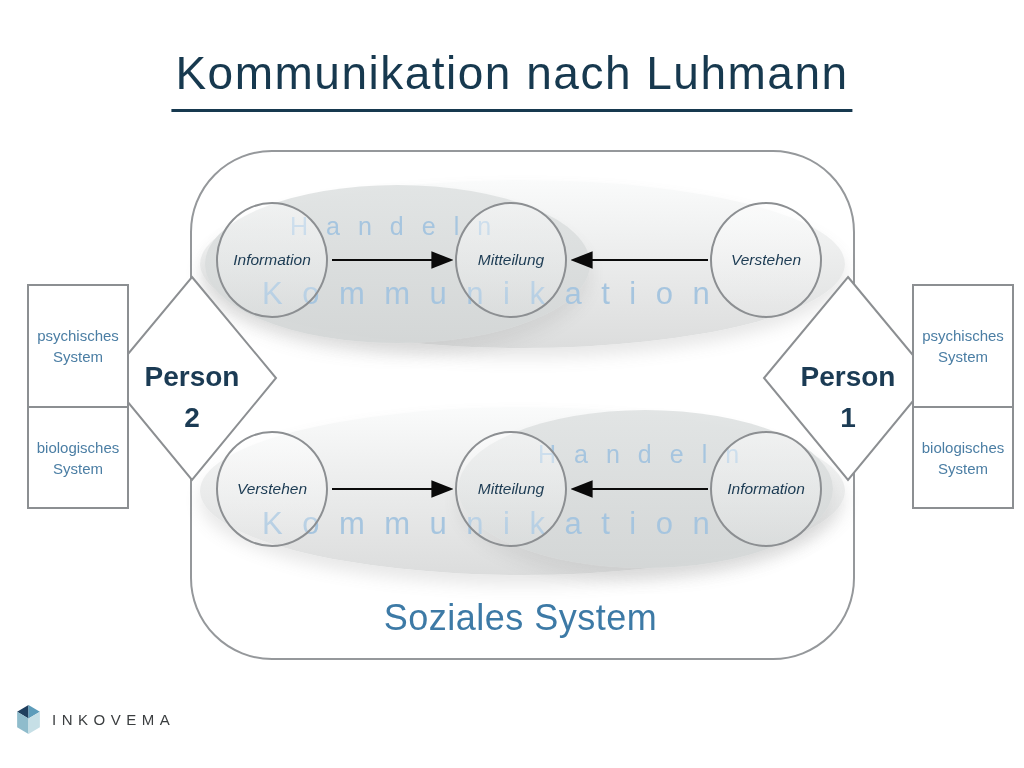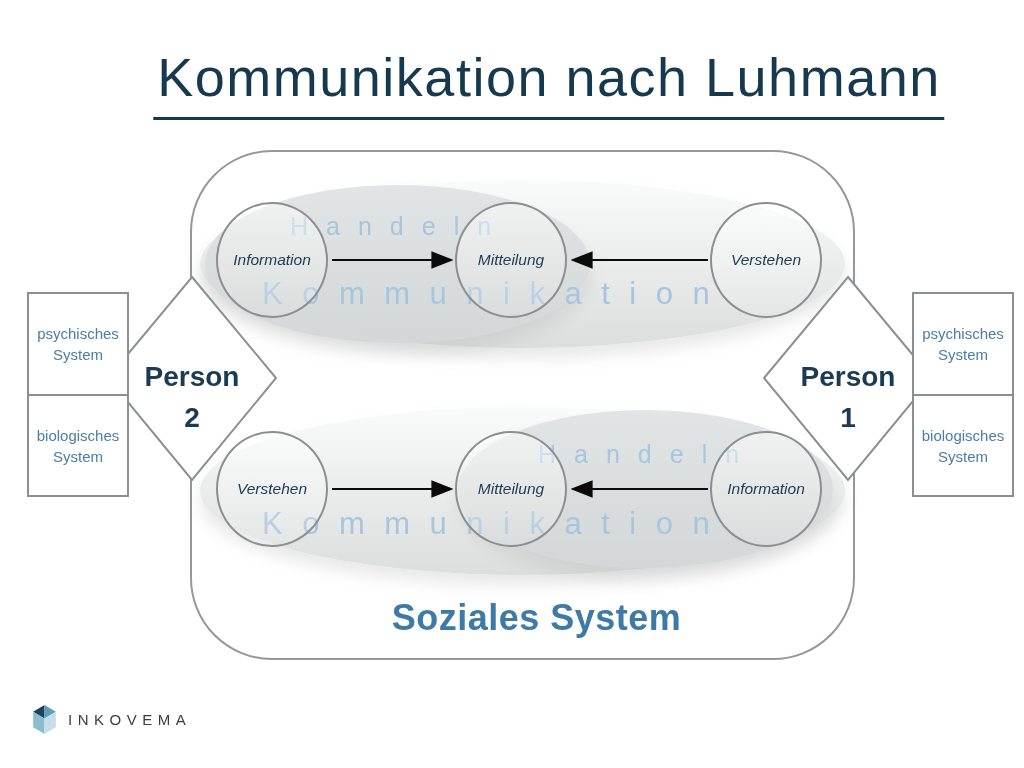--- a/index.html
+++ b/index.html
@@ -3,22 +3,22 @@
 <meta charset="utf-8">
 <style>
   html,body{margin:0;padding:0;background:#ffffff;}
   #canvas{
     position:relative;width:1024px;height:768px;background:#ffffff;
     font-family:"Liberation Sans",sans-serif;overflow:hidden;
   }
   
   .title{
     position:absolute;top:46px;left:50%;transform:translateX(-50%);
-    font-size:54px;letter-spacing:1.5px;font-weight:400;color:#17394f;
-    border-bottom:3px solid #17394f;padding:0 4px 9px 4px;white-space:nowrap;margin-left:37px;
+    font-size:46px;letter-spacing:1.5px;font-weight:400;color:#17394f;
+    border-bottom:3px solid #17394f;padding:0 4px 9px 4px;white-space:nowrap;
   }
   
   .main-rect{
     position:absolute;left:190px;top:150px;width:665px;height:510px;
     border:2px solid #95989b;border-radius:82px;background:#ffffff;box-sizing:border-box;
   }
   
   .ellipse{position:absolute;border-radius:50%;}
   .outer-e{
     background:linear-gradient(180deg,#fafbfb 0%,#ebecec 48%,#dcdddd 100%);
@@ -44,32 +44,32 @@
   .overlay{position:absolute;left:0;top:0;pointer-events:none;}
   
   .person{
     position:absolute;width:160px;text-align:center;
     font-size:28px;line-height:1.45;color:#1b3b54;font-weight:700;
   }
   
   .syscol{position:absolute;width:102px;}
   .sysbox{
     border:2px solid #8c8f92;background:#ffffff;box-sizing:border-box;
-    width:102px;height:104px;display:flex;flex-direction:column;
+    width:102px;height:124px;display:flex;flex-direction:column;
     align-items:center;justify-content:center;text-align:center;
-    font-size:15px;line-height:1.4;color:#4b7ea4;margin-top:8px;
+    font-size:15px;line-height:1.4;color:#4b7ea4;
   }
   .sysbox + .sysbox{margin-top:-2px;height:103px;}
   
   .soziales{
-    position:absolute;left:204px;top:597px;width:665px;text-align:center;
-    font-size:36px;color:#3d7aa6;font-weight:700;letter-spacing:.5px;
+    position:absolute;left:188px;top:597px;width:665px;text-align:center;
+    font-size:36px;color:#3d7aa6;font-weight:400;letter-spacing:.5px;
   }
   
-  .logo{position:absolute;left:32px;top:704px;display:flex;align-items:center;gap:11px;}
+  .logo{position:absolute;left:16px;top:704px;display:flex;align-items:center;gap:11px;}
   .logo-text{font-size:15px;letter-spacing:5.5px;color:#3b3e40;font-weight:500;}
 </style>
 </head>
 <body>
 
 <div id="canvas">
 
   <div class="title">Kommunikation nach Luhmann</div>
 
   <div class="main-rect"></div>

